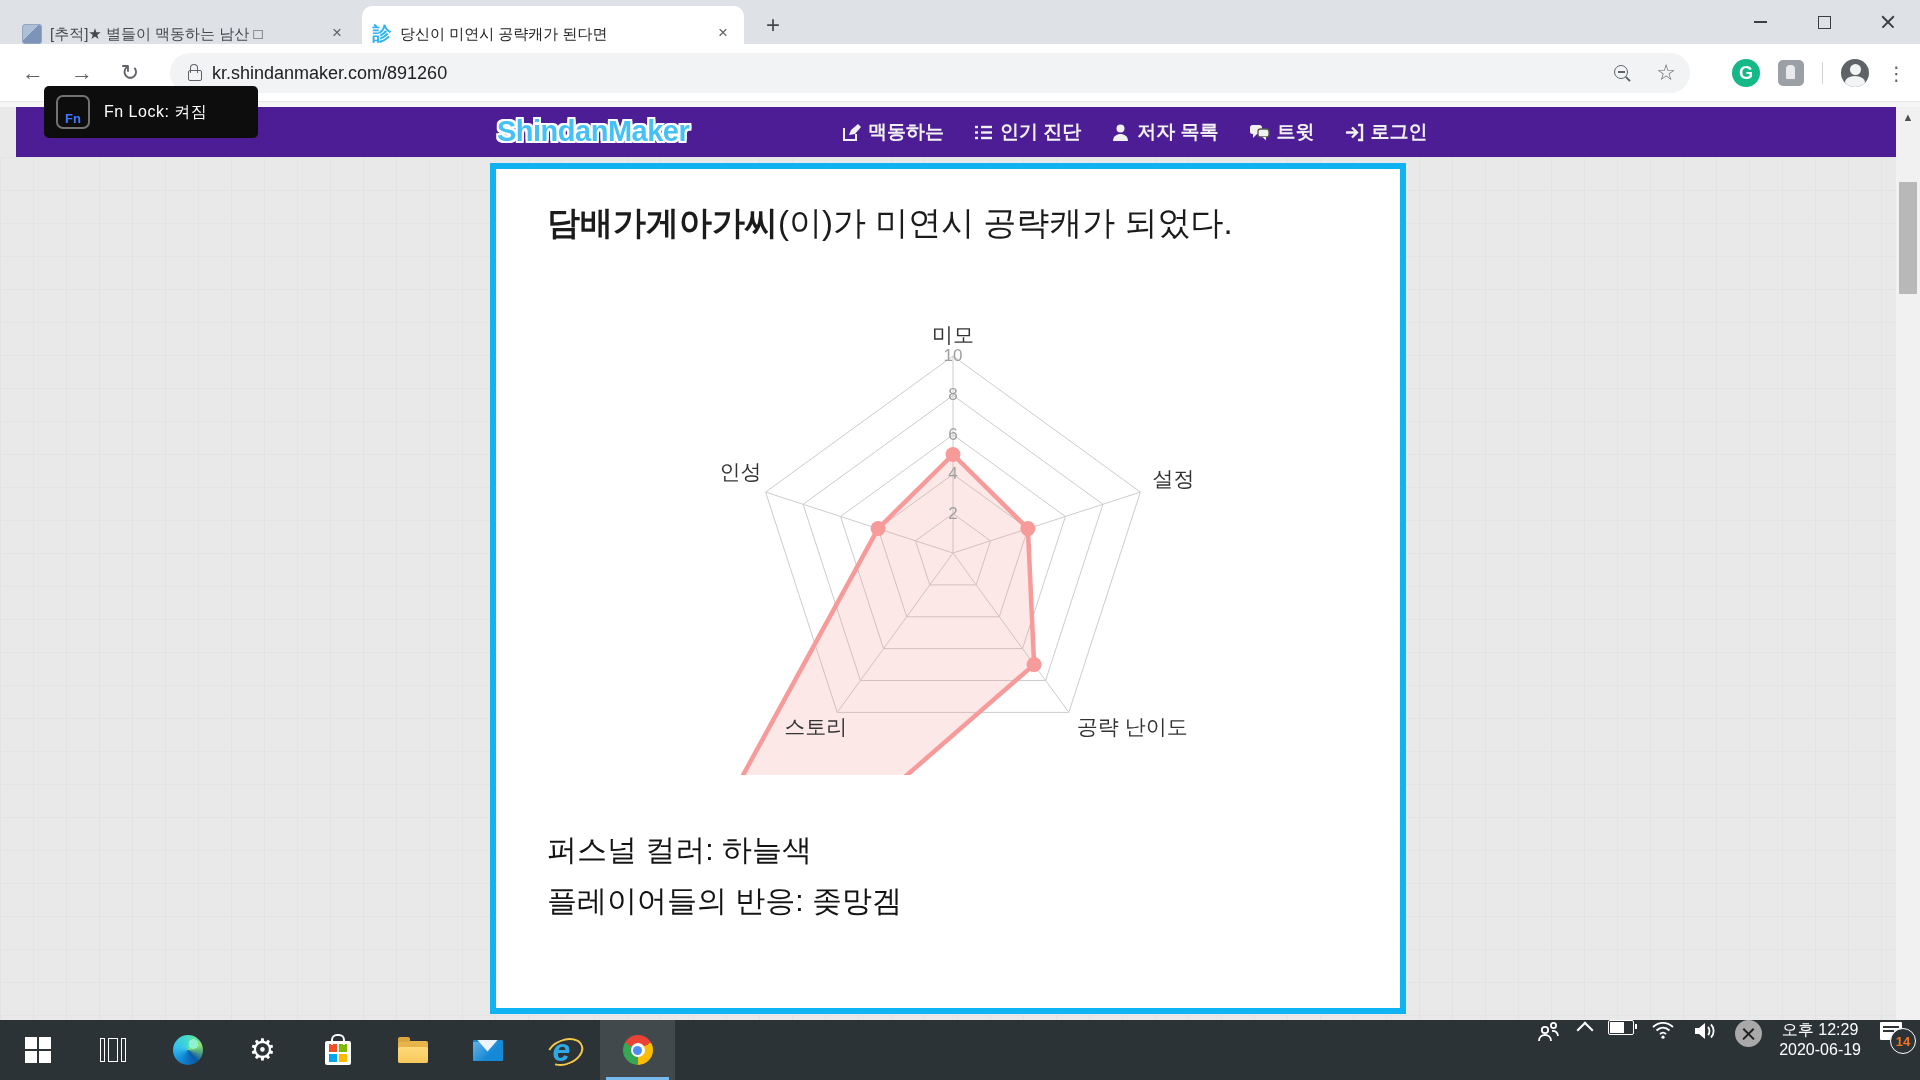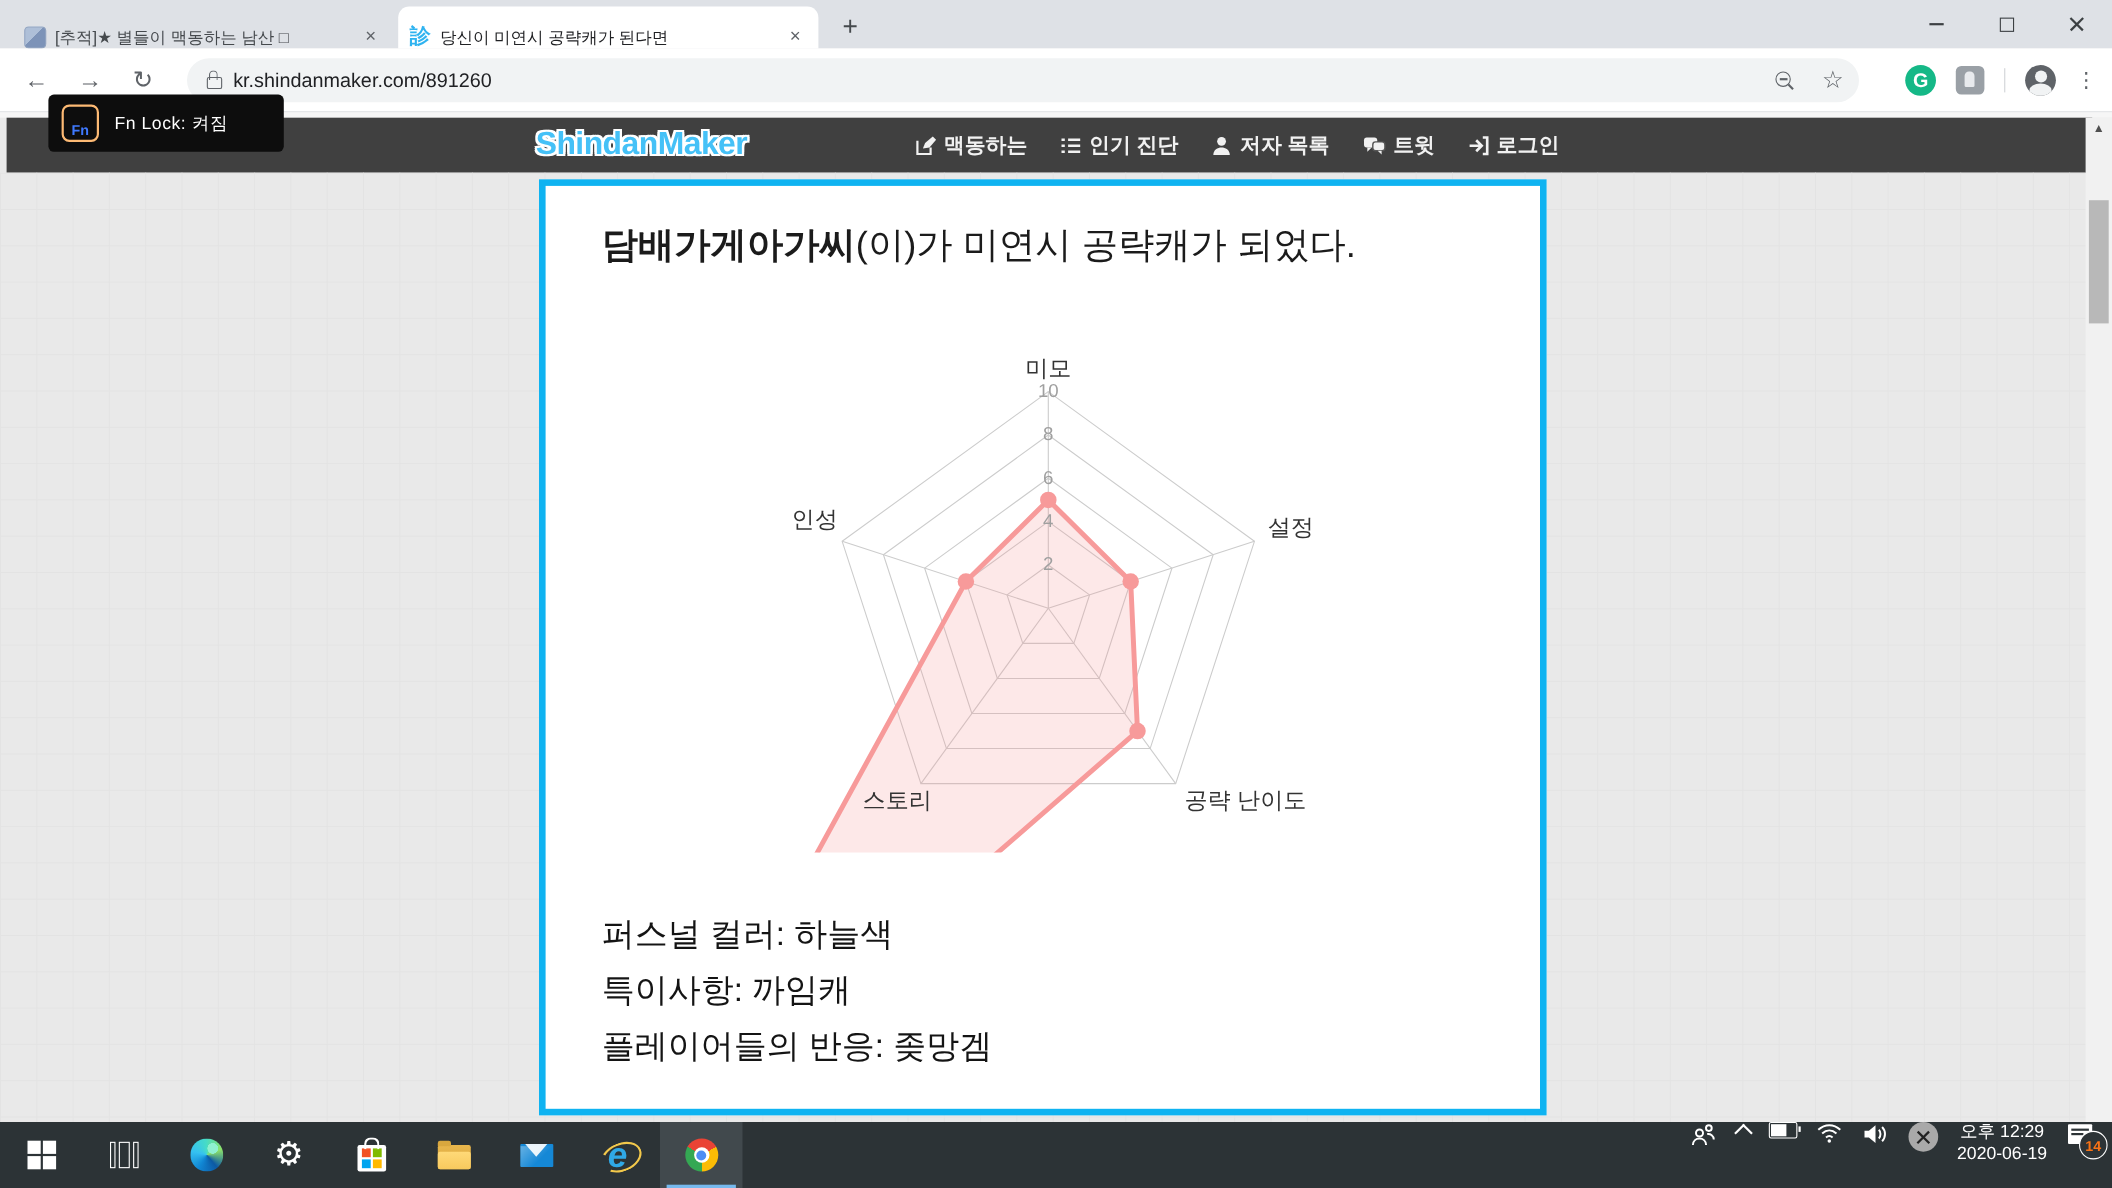--- a/index.html
+++ b/index.html
@@ -53,27 +53,27 @@
   .vdiv{width:1px;height:22px;background:#d0d3d6;}
   .avatar{width:28px;height:28px;border-radius:50%;background:#5f6368;position:relative;overflow:hidden;}
   .avatar:before{content:"";position:absolute;left:8.5px;top:5px;width:11px;height:11px;border-radius:50%;background:#f1f3f4;}
   .avatar:after{content:"";position:absolute;left:4px;top:17px;width:20px;height:12px;border-radius:50%;background:#f1f3f4;}
   .kebab{color:#5f6368;font-size:19px;letter-spacing:0;margin-right:6px;}
   .toolbar-edge{position:absolute;left:0;top:101px;width:1920px;height:6px;background:#f6f6f6;border-top:1px solid #e4e6e8;box-sizing:border-box;}
 
   
   .fnlock{position:absolute;left:44px;top:86px;width:214px;height:52px;background:#0d0d0d;border-radius:5px;
     display:flex;align-items:center;z-index:50;color:#fff;}
-  .fnbadge{width:30px;height:30px;border:2px solid #fdba74;border-radius:7px;margin:0 14px 0 12px;
+  .fnbadge{width:30px;height:30px;border:2px solid #737373;border-radius:7px;margin:0 14px 0 12px;
     display:flex;align-items:flex-end;justify-content:center;}
   .fnbadge span{font-size:13px;font-weight:bold;color:#3f79ff;line-height:17px;}
   .fnlabel{font-size:16px;letter-spacing:.5px;}
 
   
-  .siteheader{position:absolute;left:6px;top:107px;width:1896px;height:50px;background:#404040;}
+  .siteheader{position:absolute;left:16px;top:107px;width:1896px;height:50px;background:#4c1d95;}
   .logo{position:absolute;left:481px;top:8px;font-size:29px;font-weight:800;color:#45c1f7;letter-spacing:-.5px;
     text-shadow:-2px -2px 0 #fff,2px -2px 0 #fff,-2px 2px 0 #fff,2px 2px 0 #fff,0 -2px 0 #fff,0 2px 0 #fff,-2px 0 0 #fff,2px 0 0 #fff;}
   .sitenav{position:absolute;left:826px;top:0;height:50px;display:flex;align-items:center;gap:30px;}
   .navitem{display:flex;align-items:center;gap:7px;color:#f1f1f1;font-size:19px;font-weight:600;white-space:nowrap;}
   .navitem svg{display:block;}
 
   
   .page{position:absolute;left:0;top:157px;width:1896px;height:863px;background:#e9e9e9;
     background-image:linear-gradient(#e3e3e3 1px,transparent 1px),linear-gradient(90deg,#e3e3e3 1px,transparent 1px);
     background-size:33px 33px;}
@@ -273,21 +273,20 @@
         <text x="403" y="97.4" text-anchor="middle" font-size="17" fill="#a0a0a0">8</text>
         <text x="403" y="58.0" text-anchor="middle" font-size="17" fill="#a0a0a0">10</text>
         <text x="403.0" y="39.0" text-anchor="middle" font-size="21" fill="#333333">미모</text>
         <text x="602.4" y="183.1" text-anchor="start" font-size="21" fill="#333333">설정</text>
         <text x="526.8" y="431.4" text-anchor="start" font-size="21" fill="#333333">공략 난이도</text>
         <text x="297.2" y="431.4" text-anchor="end" font-size="21" fill="#333333">스토리</text>
         <text x="211.6" y="176.1" text-anchor="end" font-size="21" fill="#333333">인성</text>
       </svg>
     <div class="details">
       <div>퍼스널 컬러: 하늘색</div>
-      <div>특이사항: 까임캐</div>
       <div>플레이어들의 반응: 좆망겜</div>
     </div>
   </div>
 
   <div class="fnlock">
     <span class="fnbadge">
         <span>Fn</span>
       </span>
     <span class="fnlabel">Fn Lock: 켜짐</span>
   </div>

